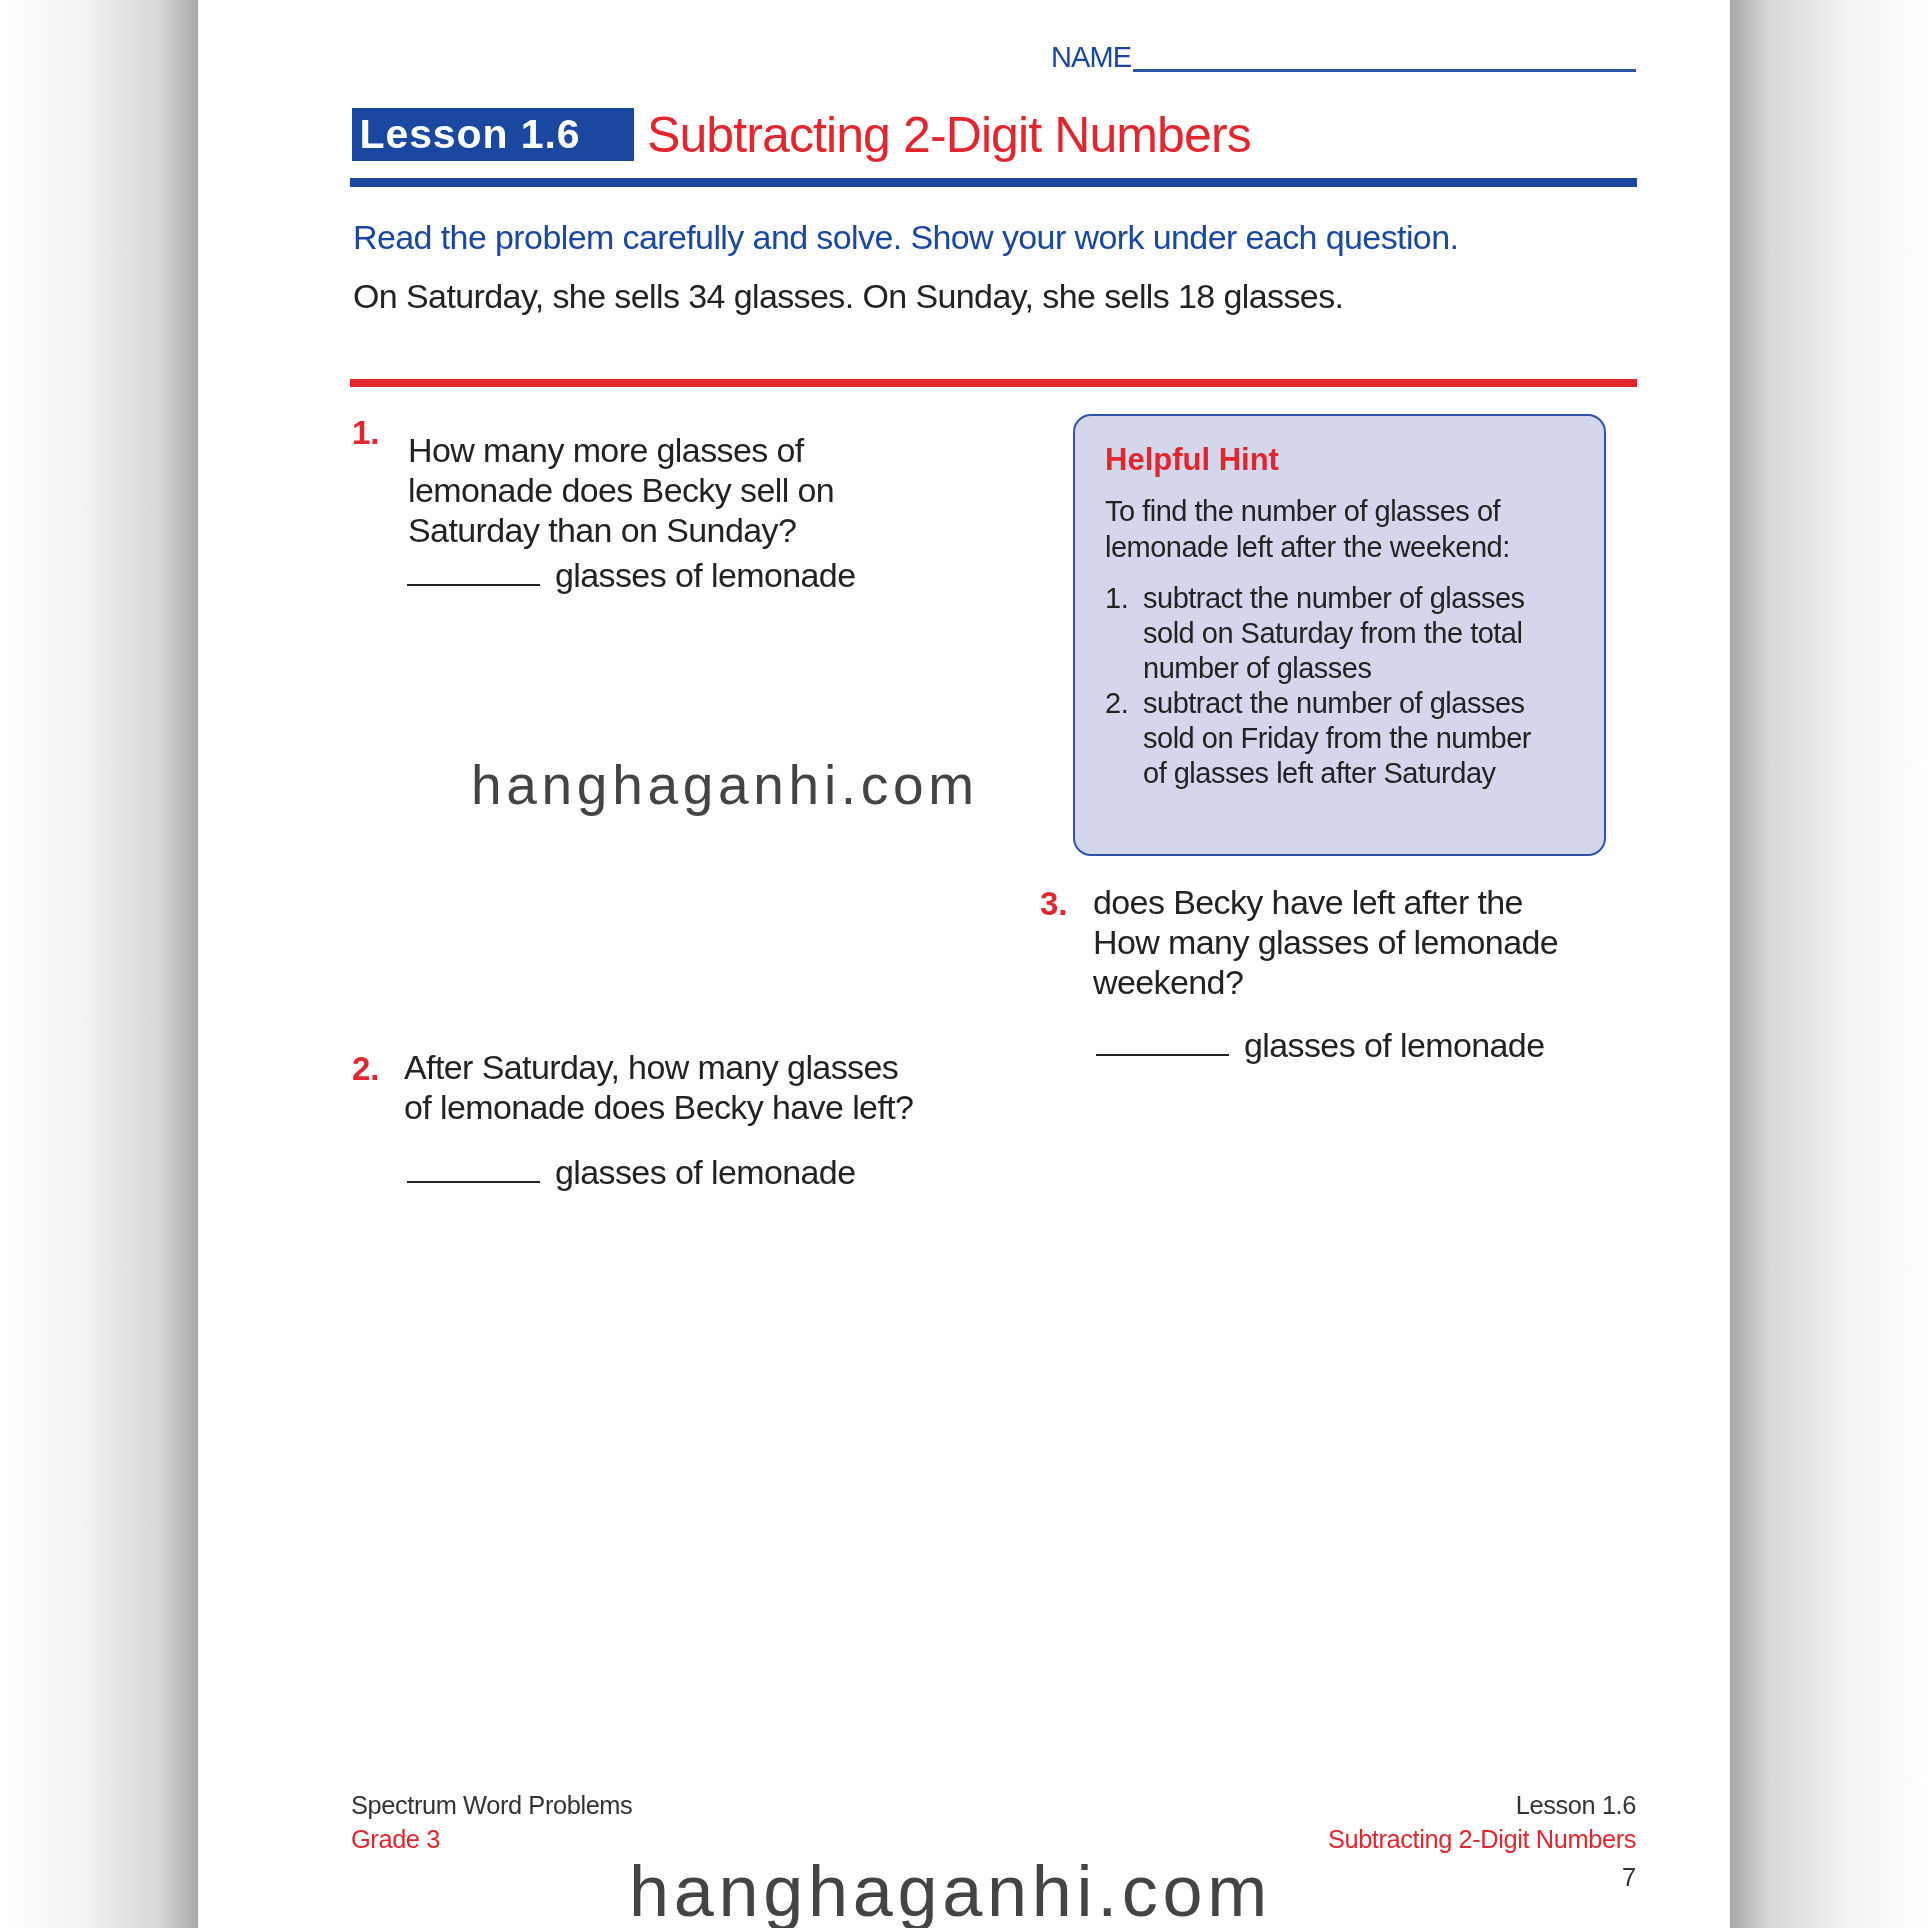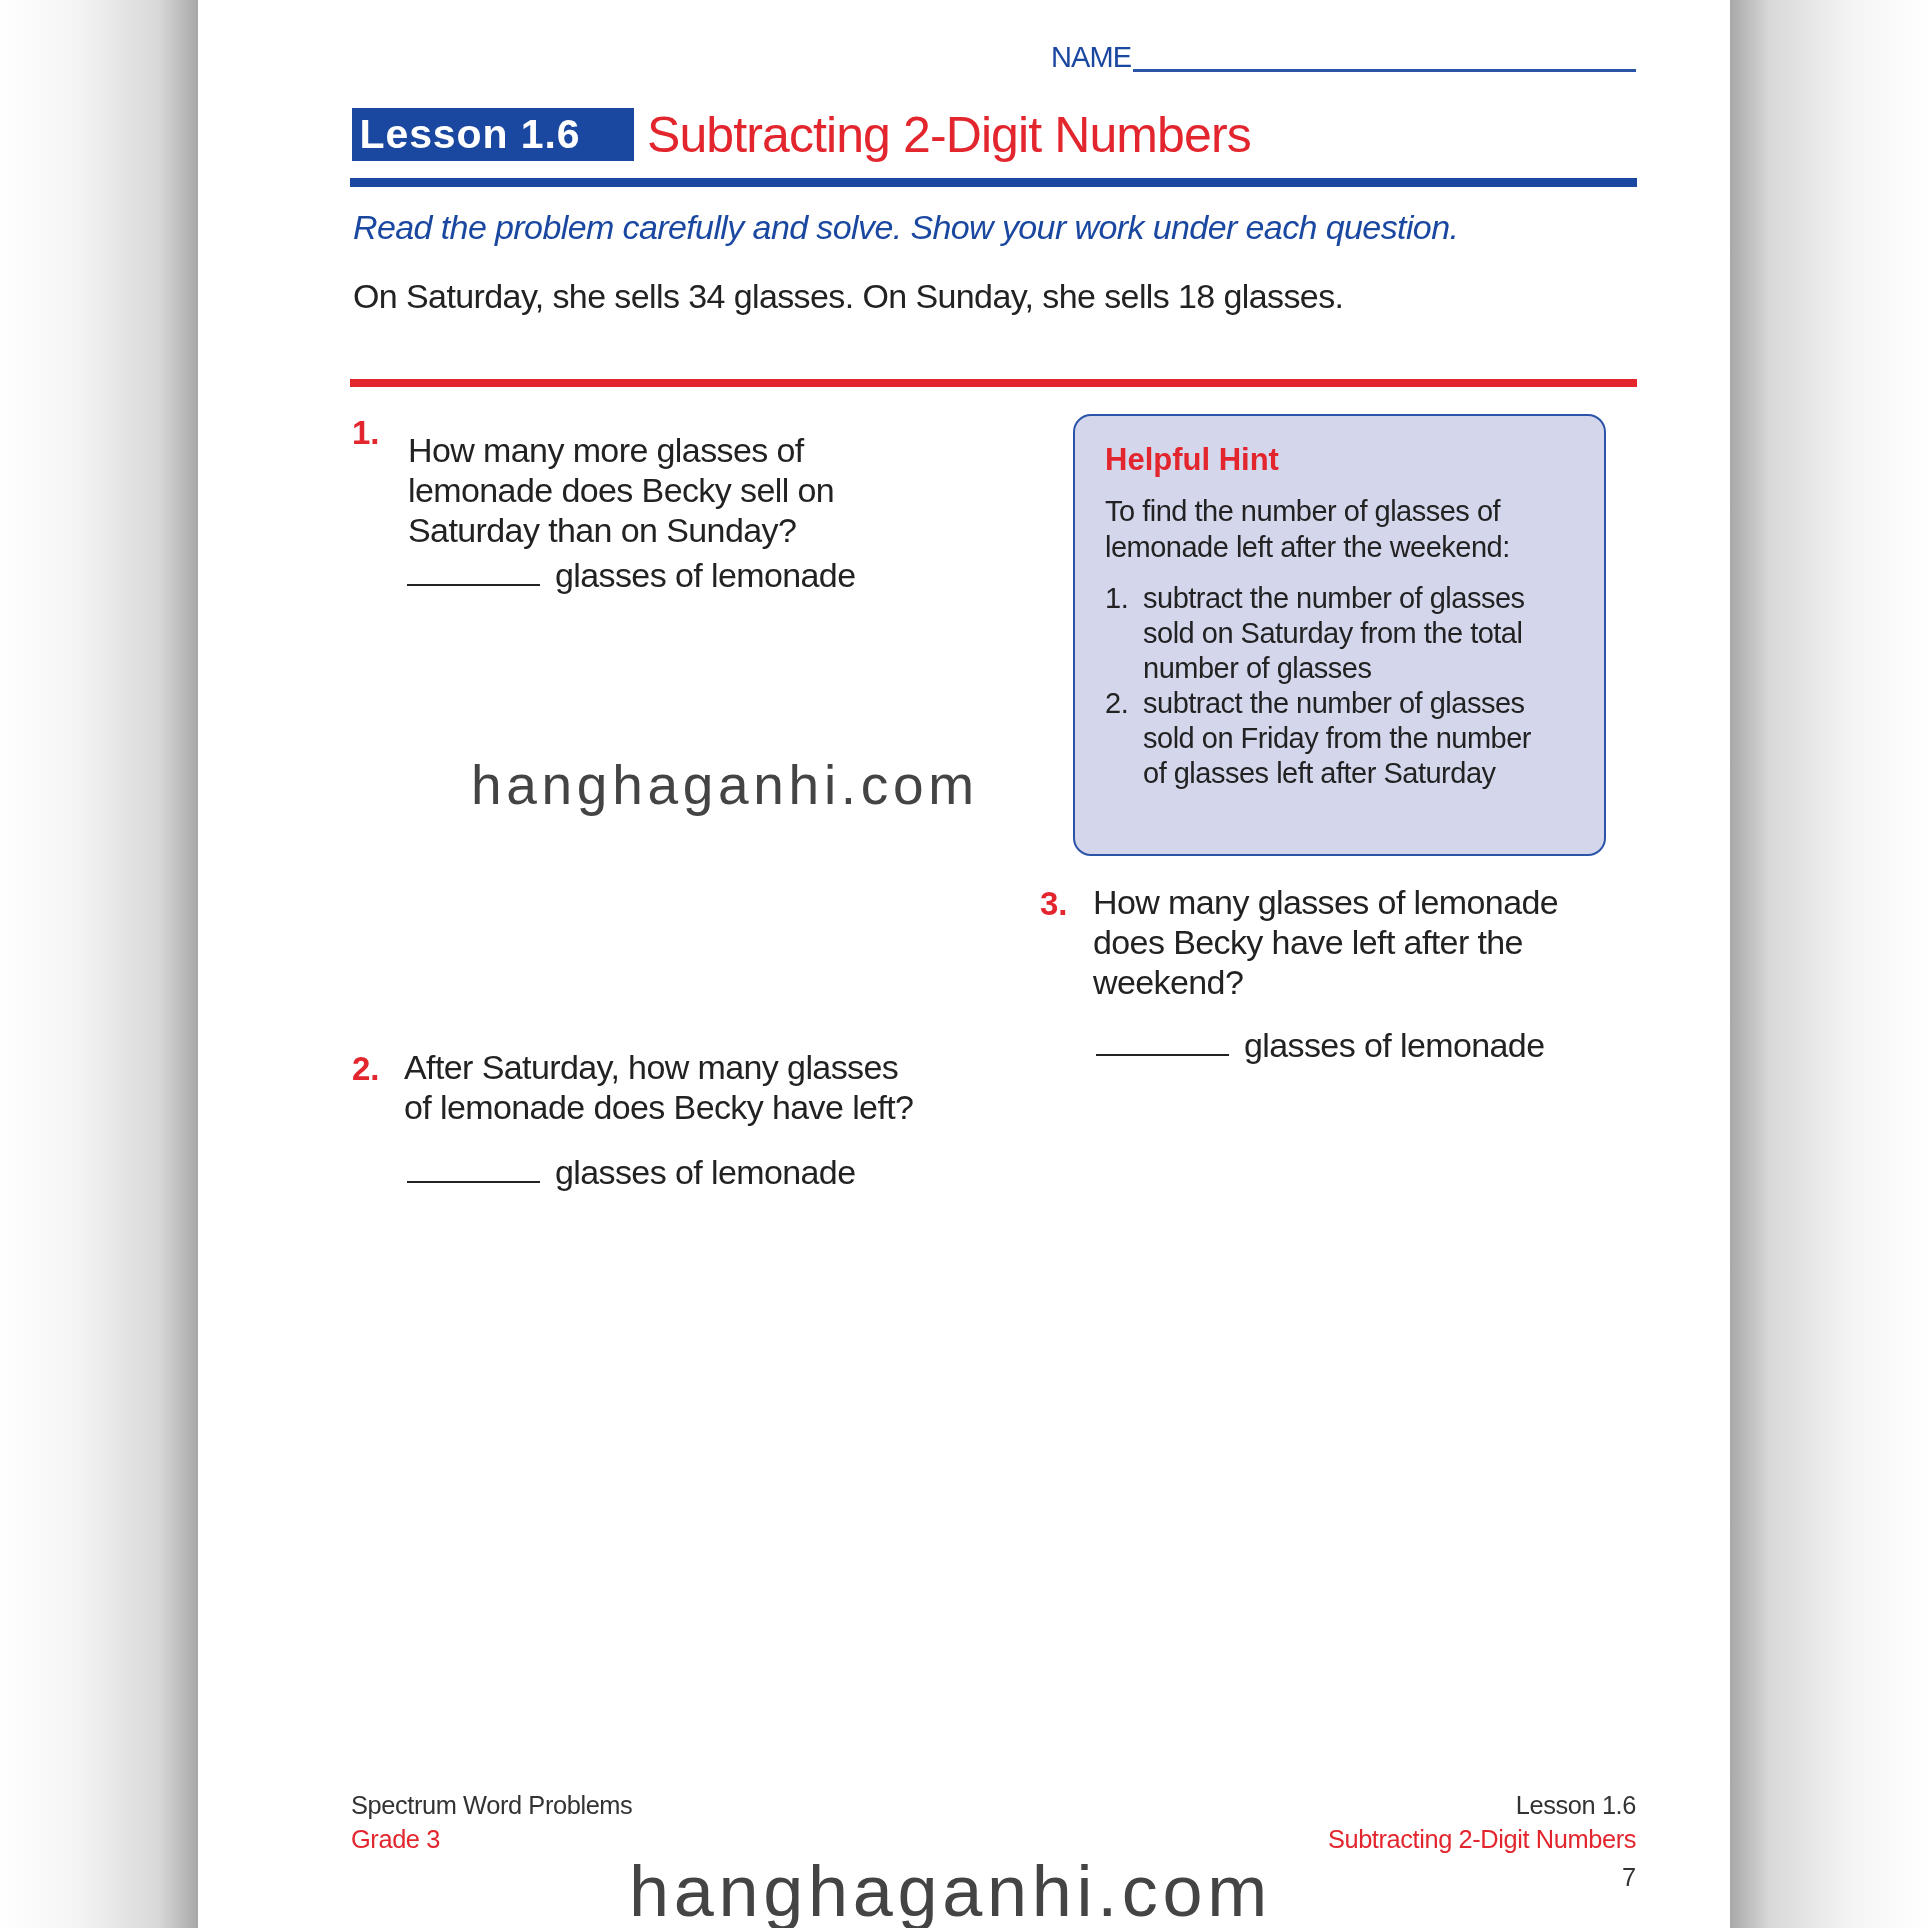--- a/index.html
+++ b/index.html
@@ -39,23 +39,22 @@
     color:#fff; font-size:41px; font-weight:bold; line-height:53px;
     padding-left:7.5px; box-sizing:border-box; letter-spacing:0.9px;
   }
   .lesson-title {
     left:647px; top:102px; font-size:50px; color:#e3262e; line-height:66px;
     letter-spacing:-0.9px;
   }
   .rule-blue { left:350px; top:178px; width:1287px; height:9.4px; background:#1a47a0; }
 
   .instructions {
-    left:353px; top:208px; font-size:34px; color:#1a47a0; letter-spacing:-0.6px;
+    left:353px; top:218px; font-size:34px; color:#1a47a0; letter-spacing:-0.6px;
     white-space:nowrap;
-    font-style:italic;
   }
   .story {
     left:353px; top:276px; font-size:34px; color:#222; line-height:40px;
     letter-spacing:-0.6px; white-space:nowrap;
   }
   .rule-red { left:350px; top:379px; width:1287px; height:7.5px; background:#e3262e; }
 
   
   .q-num {
     font-size:33px; font-weight:bold; color:#e3262e;
@@ -168,22 +167,22 @@
         <div>sold on Friday from the number</div>
         <div>of glasses left after Saturday</div>
       </div>
     </div>
   </div>
 </div>
 
 <div class="abs" style="left:1040px; top:882px;">
   <span class="abs q-num" style="left:0; top:2.8px;">3.</span>
   <div class="abs q-text" style="left:53px; top:0;">
+    <div>does Becky have left after the</div>
     <div>How many glasses of lemonade</div>
-    <div>does Becky have left after the</div>
     <div>weekend?</div>
   </div>
 </div>
 <div class="abs answer-row" style="left:1096px; top:1026px;">
   <div class="blank"></div>
   <span class="answer-unit">glasses of lemonade</span>
 </div>
 
 <div class="abs watermark wm-1">hanghaganhi.com</div>
 

